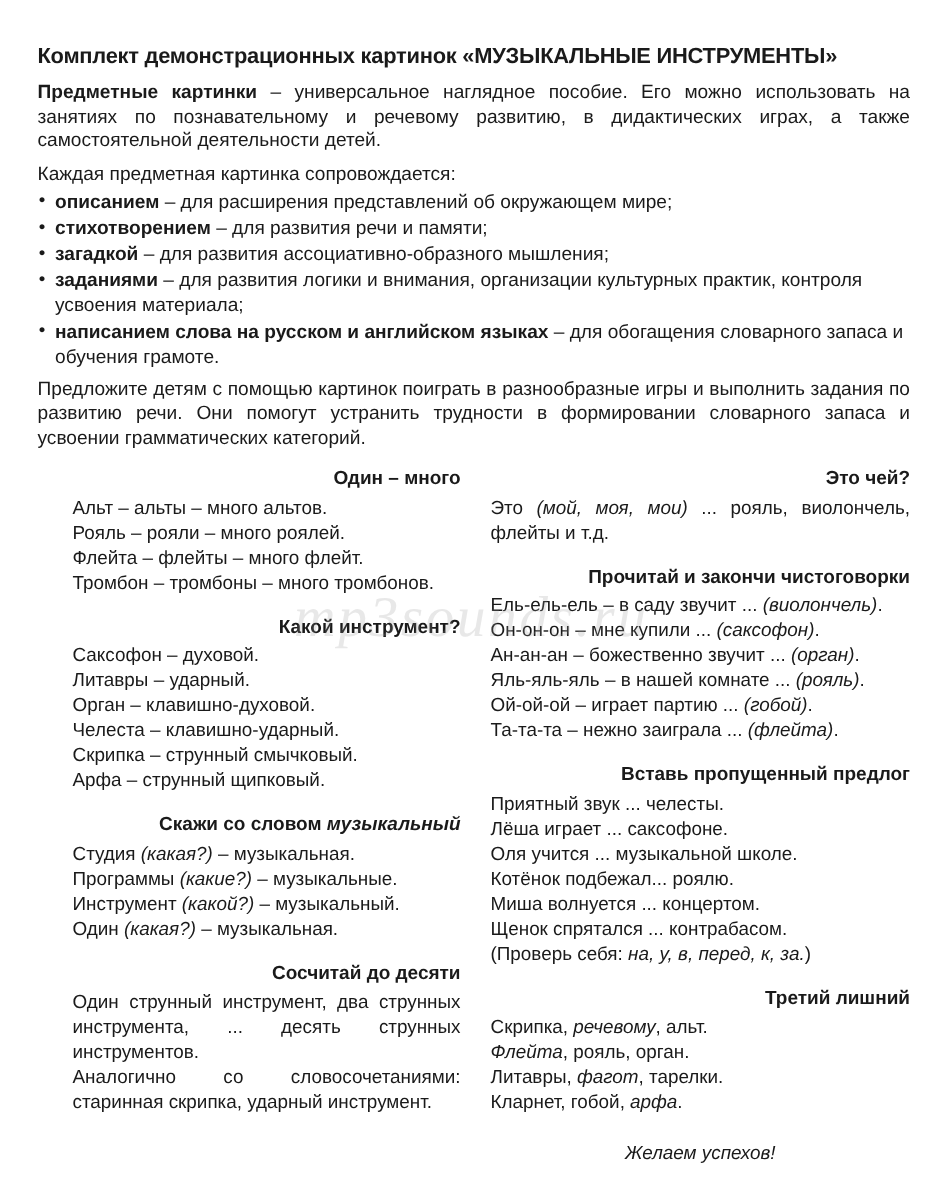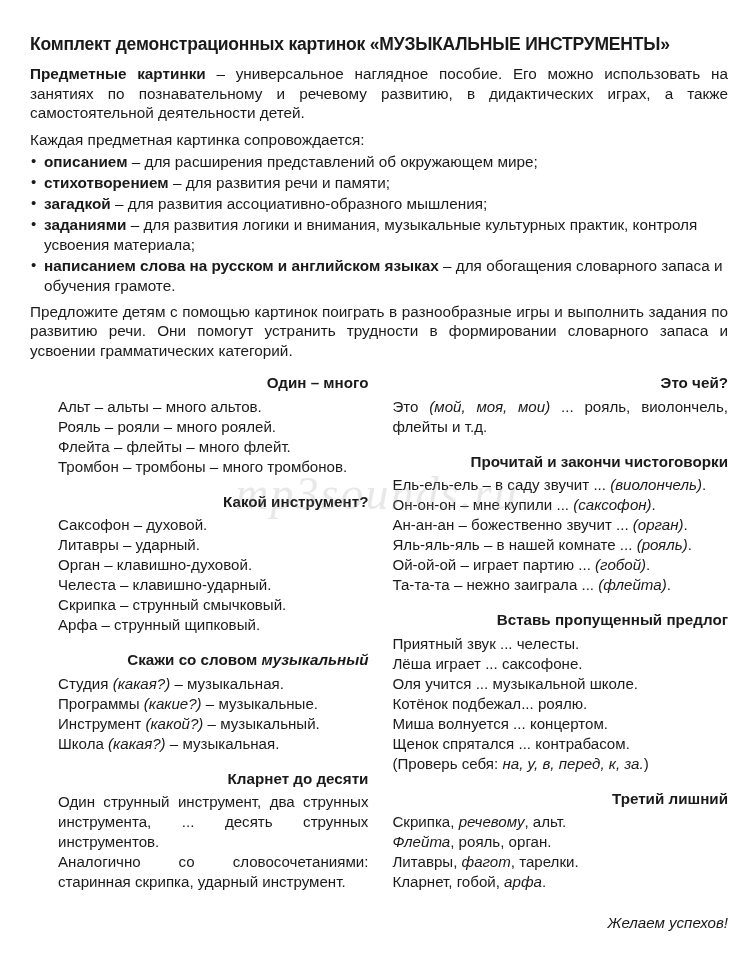--- a/index.html
+++ b/index.html
@@ -97,21 +97,21 @@
   .sec-par {
     font-size: 15.1px;
     line-height: 1.33;
     margin: 0;
     text-align: justify;
   }
   .sec-line i, .sec-par i { font-style: italic; }
   .closing {
     font-size: 15.1px;
     font-style: italic;
-    text-align: right;
+    text-align: center;
     margin-top: 22px;
   }
   .watermark {
     position: absolute;
     left: 0;
     top: 455px;
     width: 754px;
     text-align: center;
     font-family: "Liberation Serif", serif;
     font-style: italic;
@@ -133,21 +133,21 @@
   <div class="intro">
     <b>Предметные картинки</b><span> – универсальное наглядное пособие. Его можно использовать на занятиях по познавательному и речевому развитию, в дидактических играх, а также самостоятельной деятельности детей.</span>
   </div>
 
   <div class="lead">Каждая предметная картинка сопровождается:</div>
 
   <ul class="bullets">
     <li><b>описанием</b><span> – для расширения представлений об окружающем мире;</span></li>
     <li><b>стихотворением</b><span> – для развития речи и памяти;</span></li>
     <li><b>загадкой</b><span> – для развития ассоциативно-образного мышления;</span></li>
-    <li><b>заданиями</b><span> – для развития логики и внимания, музыкальные культурных практик, контроля усвоения материала;</span></li>
+    <li><b>заданиями</b><span> – для развития логики и внимания, организации культурных практик, контроля усвоения материала;</span></li>
     <li><b>написанием слова на русском и английском языках</b><span> – для обогащения словарного запаса и обучения грамоте.</span></li>
   </ul>
 
   <div class="outro">Предложите детям с помощью картинок поиграть в разнообразные игры и выполнить задания по развитию речи. Они помогут устранить трудности в формировании словарного запаса и усвоении грамматических категорий.</div>
 
   <div class="columns">
 
     <div class="col col-left">
 
       <div class="sec-head">Один – много</div>
@@ -163,23 +163,23 @@
       <p class="sec-line">Челеста – клавишно-ударный.</p>
       <p class="sec-line">Скрипка – струнный смычковый.</p>
       <p class="sec-line">Арфа – струнный щипковый.</p>
 
       <div class="sec-head spaced">
         <span>Скажи со словом </span><i>музыкальный</i>
       </div>
       <p class="sec-line"><span>Студия </span><i>(какая?)</i><span> – музыкальная.</span></p>
       <p class="sec-line"><span>Программы </span><i>(какие?)</i><span> – музыкальные.</span></p>
       <p class="sec-line"><span>Инструмент </span><i>(какой?)</i><span> – музыкальный.</span></p>
-      <p class="sec-line"><span>Школа </span><i>(какая?)</i><span> – музыкальная.</span></p>
-
-      <div class="sec-head spaced">Кларнет до десяти</div>
+      <p class="sec-line"><span>Один </span><i>(какая?)</i><span> – музыкальная.</span></p>
+
+      <div class="sec-head spaced">Сосчитай до десяти</div>
       <p class="sec-par">Один струнный инструмент, два струнных инструмента, ... десять струнных инструментов.</p>
       <p class="sec-par">Аналогично со словосочетаниями: старинная скрипка, ударный инструмент.</p>
 
     </div>
 
     <div class="col col-right">
 
       <div class="sec-head">Это чей?</div>
       <p class="sec-par"><span>Это </span><i>(мой, моя, мои)</i><span> ... рояль, виолончель, флейты и т.д.</span></p>
 

